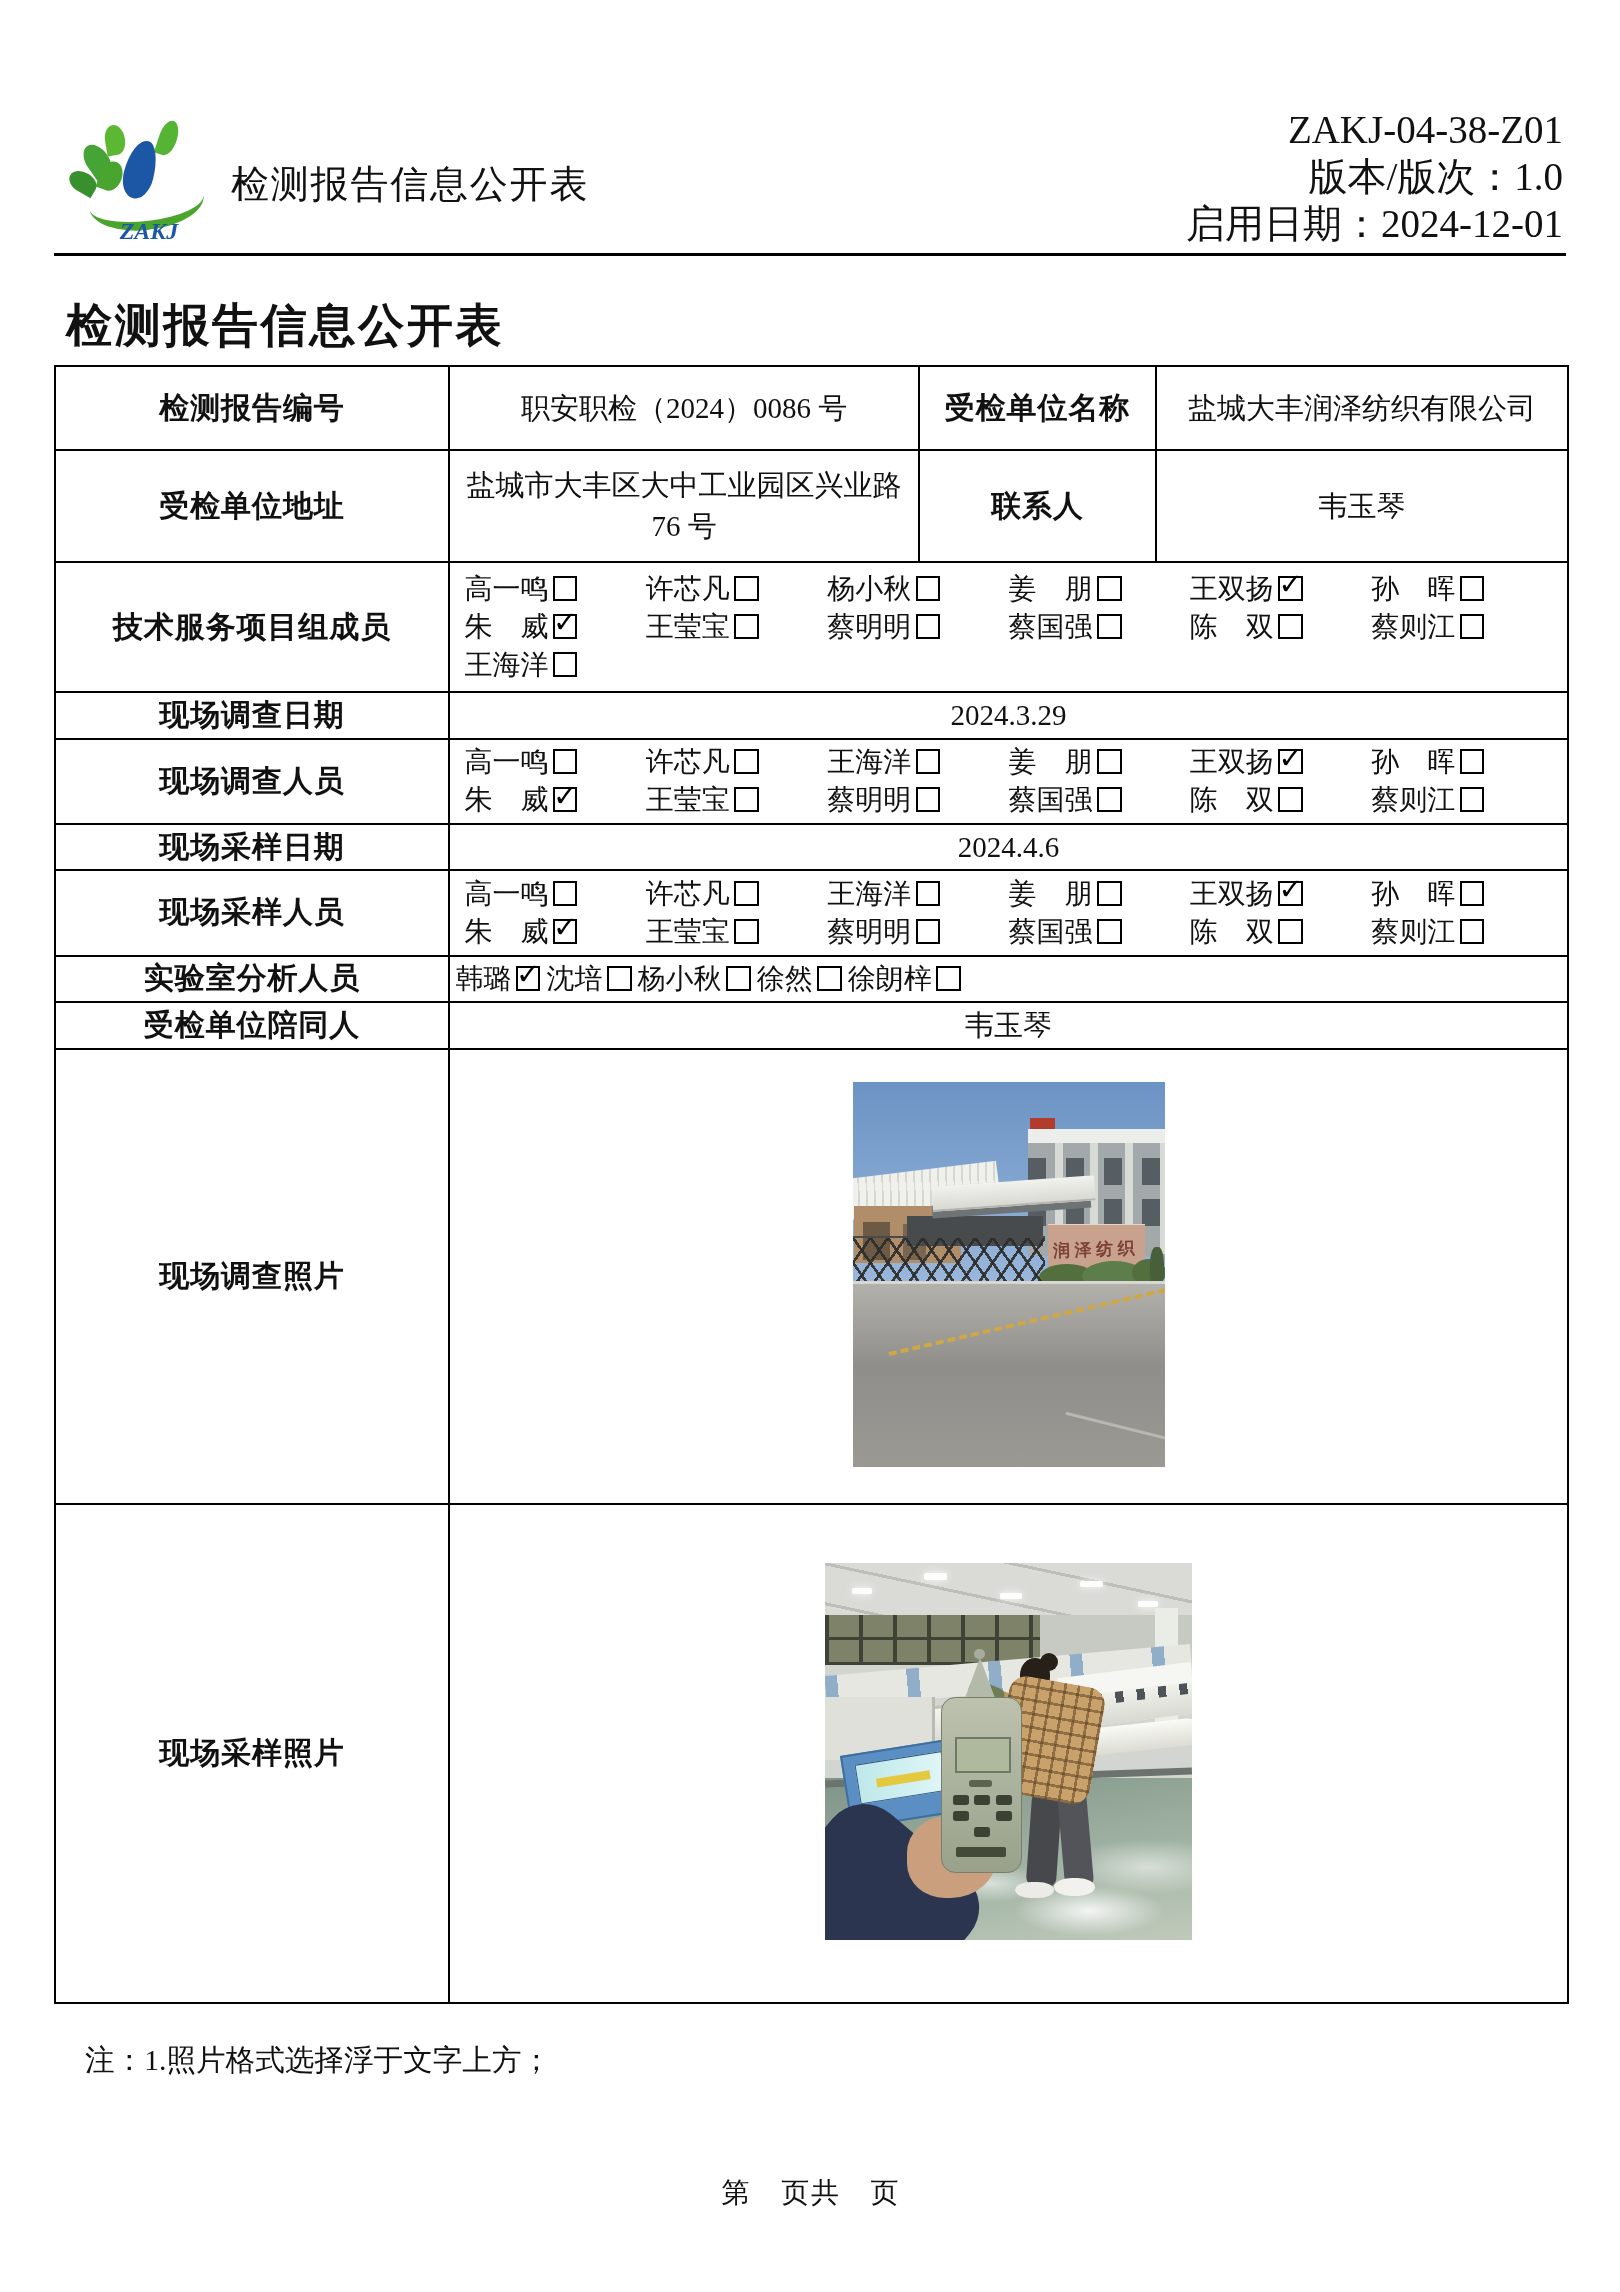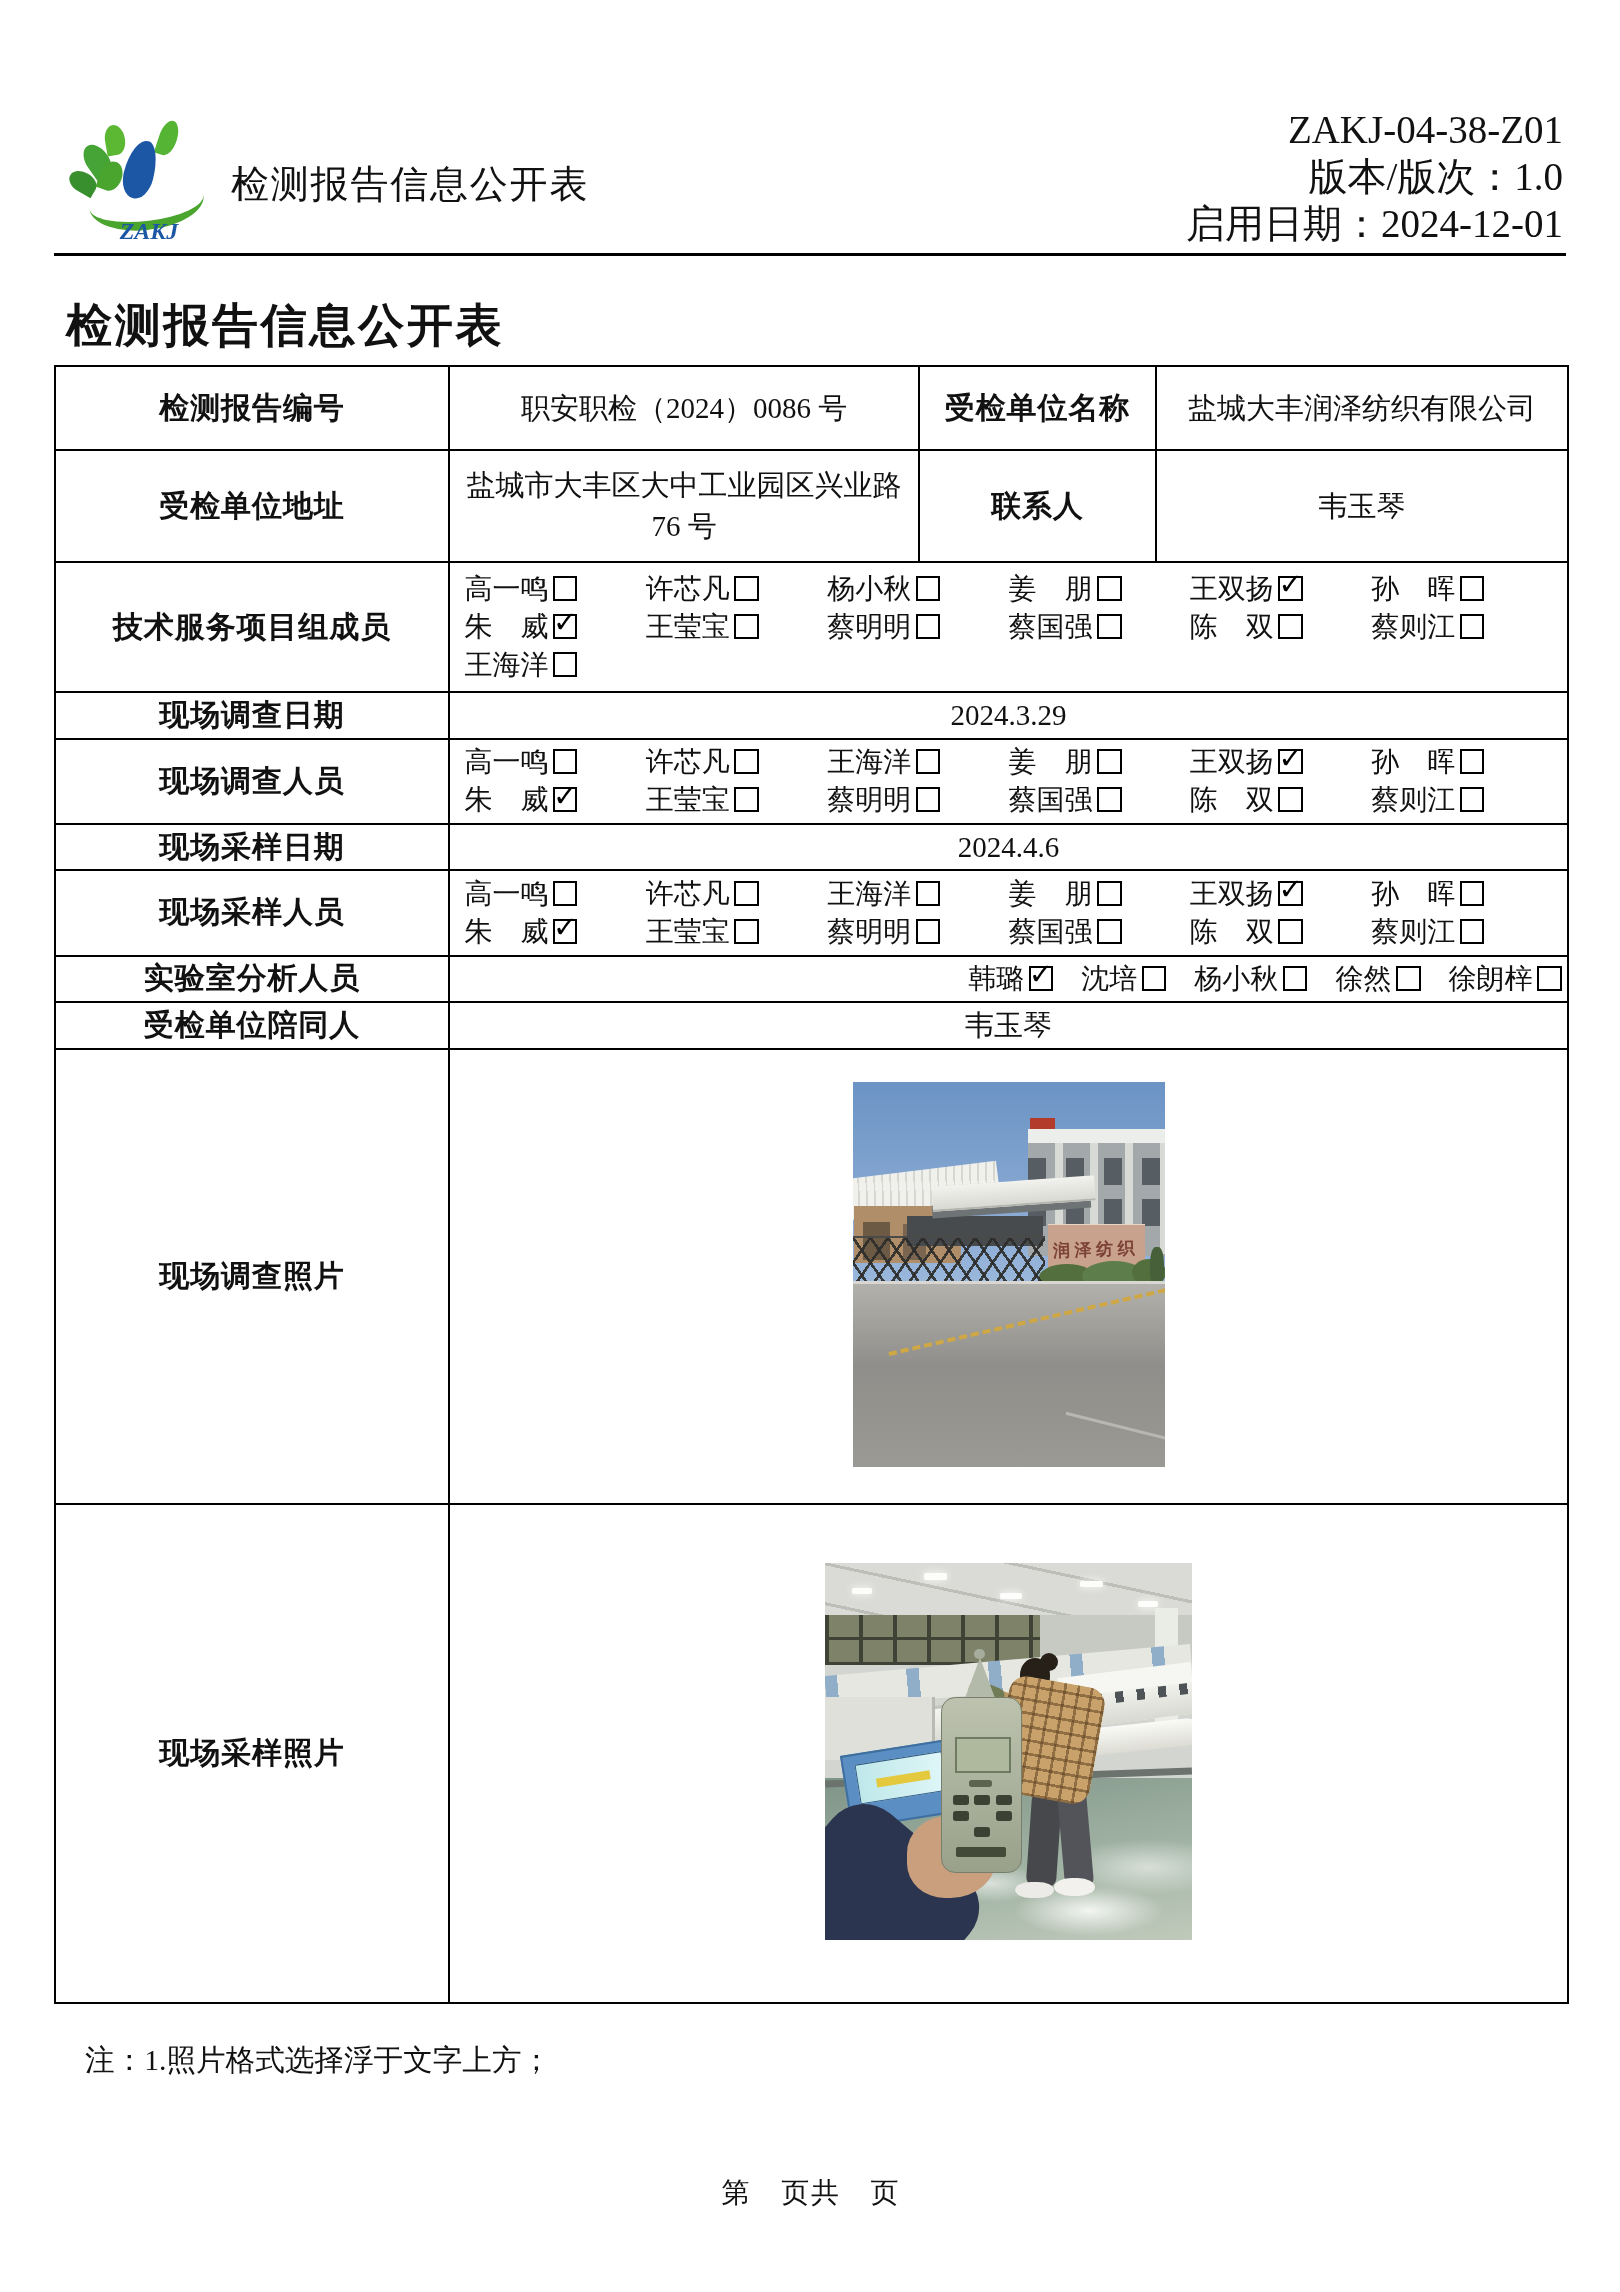--- a/index.html
+++ b/index.html
@@ -31,21 +31,21 @@
   td.val{font-size:29px;text-align:center;line-height:1.4;}
   tr.r1{height:84px;} tr.r2{height:112px;} tr.r3{height:130px;} tr.r4{height:43px;}
   tr.r5{height:77px;} tr.r6{height:45px;} tr.r7{height:82px;} tr.r8{height:42px;}
   tr.r9{height:43px;} tr.r10{height:455px;} tr.r11{height:499px;}
 
   .names-cell{display:flex;flex-direction:column;justify-content:space-evenly;height:100%;padding:1.8px 9px;}
   .name-grid{display:grid;grid-template-columns:repeat(6,1fr);align-items:center;}
   .person{font-size:28px;white-space:nowrap;}
   .cb{display:inline-block;width:20.6px;height:20.6px;border:2.7px solid #000;margin-left:4.5px;vertical-align:-2.7px;position:relative;background:#fff;}
   .cb.checked::after{content:"\2713";position:absolute;left:-1.8px;top:-10.7px;font-size:29px;font-weight:bold;font-family:"DejaVu Sans","Liberation Sans",sans-serif;color:#000;}
-  .lab-grid{display:flex;justify-content:flex-end;gap:28px;}
+  .lab-grid{display:flex;justify-content:flex-start;gap:6px;}
 
   .photo-cell{text-align:center;vertical-align:middle;}
   .photo-frame{position:relative;display:inline-block;overflow:hidden;background:#ddd;}
   .pf1{width:312px;height:385px;}
   .pf2{width:367px;height:377px;}
   .ph{position:absolute;}
 
   
   .p1-sky{left:0;top:0;width:312px;height:215px;background:linear-gradient(#6b93c4,#9db9dd);}
   .p1-roof{left:-7.2px;top:88px;width:154px;height:41px;transform:rotate(-7deg);

